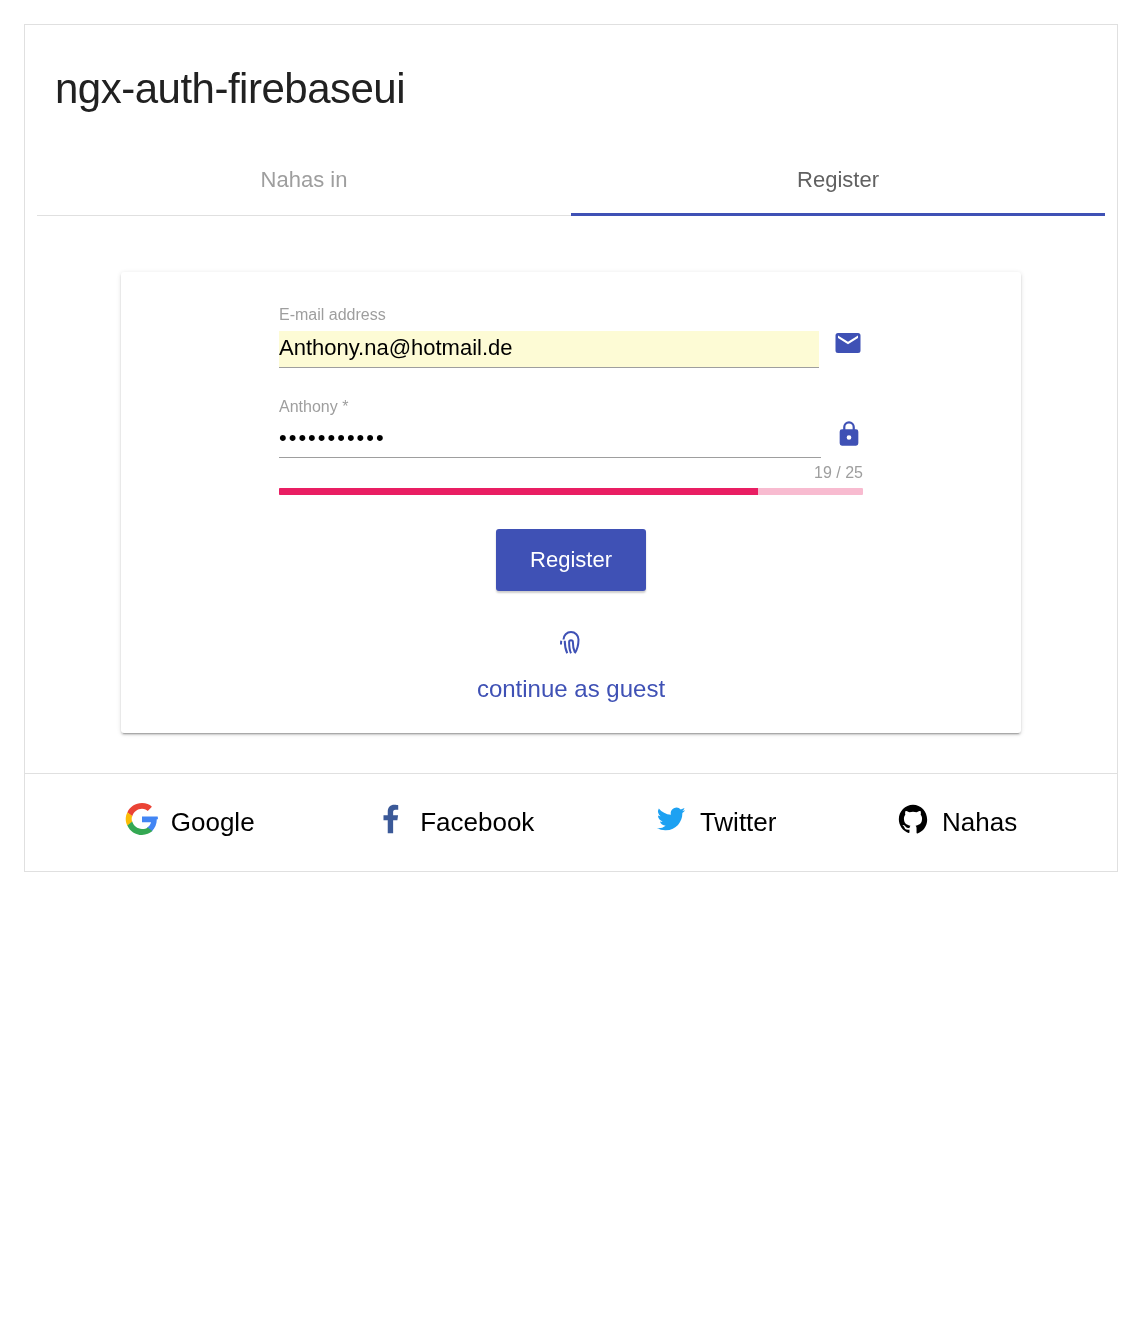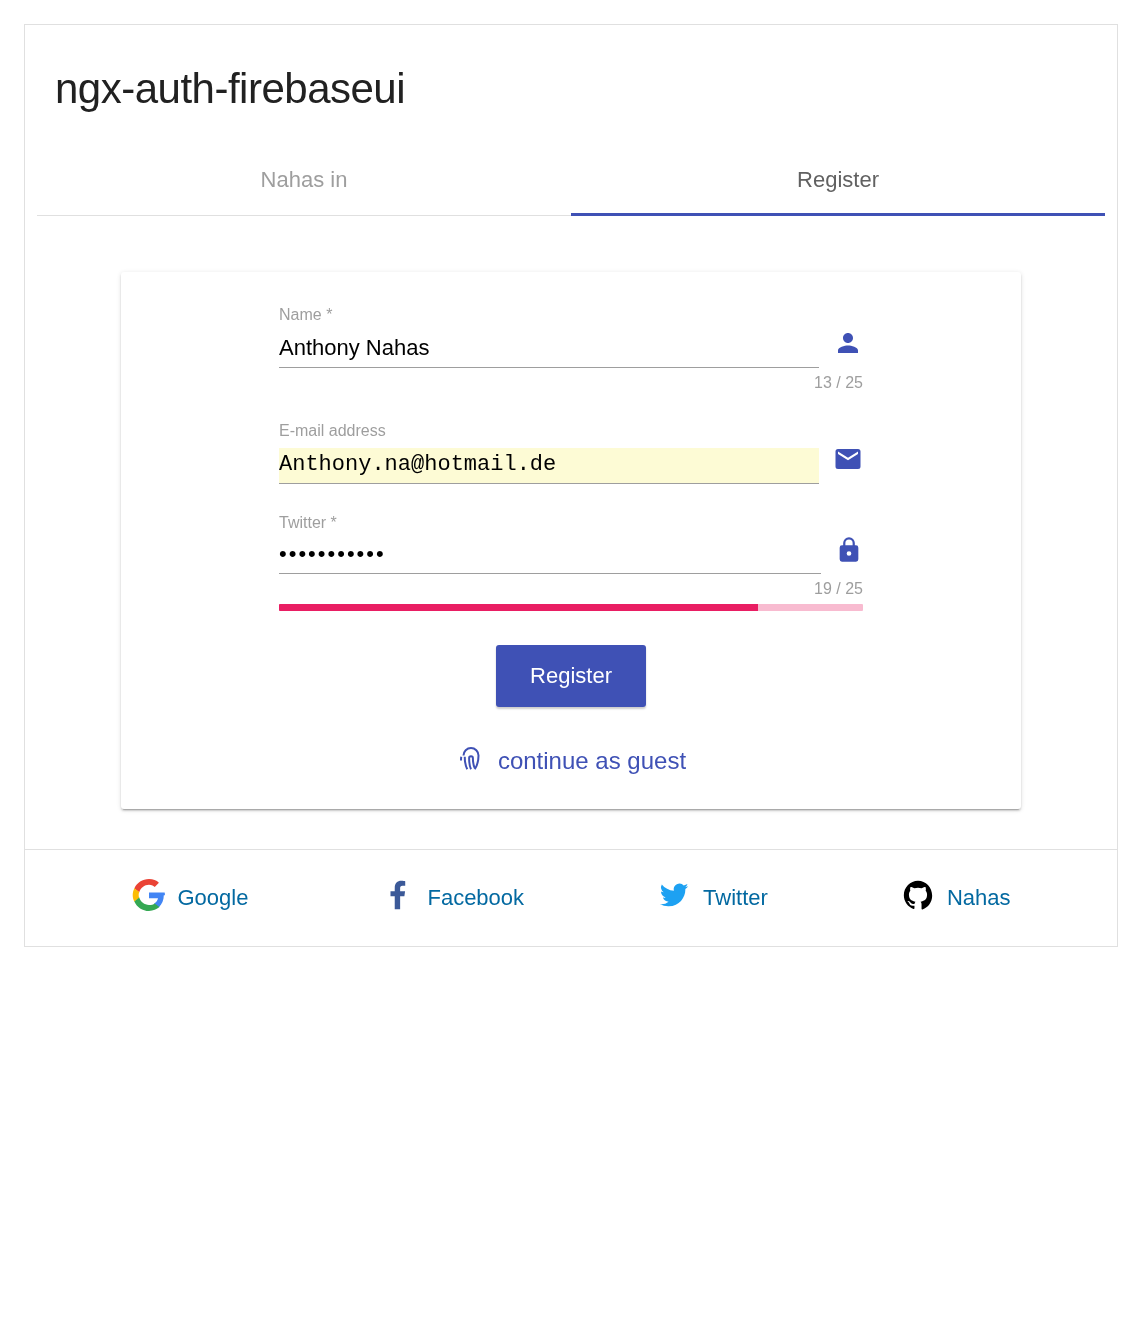--- a/index.html
+++ b/index.html
@@ -74,21 +74,21 @@
   .field-input {
     width:100%;
     border:none;
     border-bottom:1px solid #9e9e9e;
     font-size: 22px;
     padding: 4px 0 6px 0;
     outline:none;
     background:transparent;
     font-family:inherit;
   }
-  .field-input.highlight { background:#fdfbd5;font-family:Liberation Mono, monospace; }
+  .field-input.highlight { background:#fdfbd5; }
   .field-input[type="password"]{ letter-spacing:2px; }
   .field-icon {
     color:#3f51b5;
     flex-shrink:0;
     margin-bottom:6px;
   }
   .field-counter{
     text-align:right;
     font-size:16px;
     color:#9e9e9e;
@@ -124,81 +124,70 @@
   .guest-link{
     display:flex;
     align-items:center;
     justify-content:center;
     gap:12px;
     margin-top:36px;
     color:#3f51b5;
     font-size:24px;
     font-weight:500;
     cursor:pointer;
+    flex-direction:column;
   }
   .providers{
     display:flex;
     border-top:1px solid #e0e0e0;
     padding:28px 40px;
     justify-content:space-around;
     align-items:center;
   }
   .provider{
     display:flex;
     align-items:center;
     gap:12px;
     cursor:pointer;
-    font-size:22px;
+    font-size:26px;
     font-weight:500;
-    color:#0369a1;
+    color:#000000;
   }
   svg.picon{ width:34px; height:34px; }
 </style>
 </head>
 <body>
 
 <div class="card-outer">
 
   <h1 class="title">ngx-auth-firebaseui</h1>
 
   <div class="tabs">
     <div class="tab">Nahas in</div>
     <div class="tab active">Register</div>
   </div>
 
   <div class="form-wrap">
     <div class="form-card">
 
-      <div class="field">
-        <label class="field-label">Name *</label>
-        <div class="field-row">
-          <input class="field-input" type="text" value="Anthony Nahas" style="">
-          <span class="field-icon">
-            <svg width="30" height="30" viewBox="0 0 24 24" fill="currentColor">
-                <path d="M12 12c2.21 0 4-1.79 4-4s-1.79-4-4-4-4 1.79-4 4 1.79 4 4 4zm0 2c-2.67 0-8 1.34-8 4v2h16v-2c0-2.66-5.33-4-8-4z"></path>
-              </svg>
-          </span>
-        </div>
-        <div class="field-counter">13 / 25</div>
-      </div>
 
       <div class="field">
         <label class="field-label">E-mail address</label>
         <div class="field-row">
           <input class="field-input highlight" type="text" value="Anthony.na@hotmail.de" style="">
           <span class="field-icon">
             <svg width="30" height="30" viewBox="0 0 24 24" fill="currentColor">
                 <path d="M20 4H4a2 2 0 0 0-2 2v12a2 2 0 0 0 2 2h16a2 2 0 0 0 2-2V6a2 2 0 0 0-2-2zm0 4-8 5-8-5V6l8 5 8-5v2z"></path>
               </svg>
           </span>
         </div>
       </div>
 
       <div class="field">
-        <label class="field-label">Twitter *</label>
+        <label class="field-label">Anthony *</label>
         <div class="field-row">
           <input class="field-input" type="password" value="•••••••••••" style="">
           <span class="field-icon">
             <svg width="28" height="28" viewBox="0 0 24 24" fill="currentColor">
                 <path d="M18 8h-1V6a5 5 0 0 0-10 0v2H6a2 2 0 0 0-2 2v10a2 2 0 0 0 2 2h12a2 2 0 0 0 2-2V10a2 2 0 0 0-2-2zm-6 9a2 2 0 1 1 0-4 2 2 0 0 1 0 4zm3.1-9H8.9V6a3.1 3.1 0 0 1 6.2 0v2z"></path>
               </svg>
           </span>
         </div>
         <div class="field-counter">19 / 25</div>
         <div class="strength-bar">

